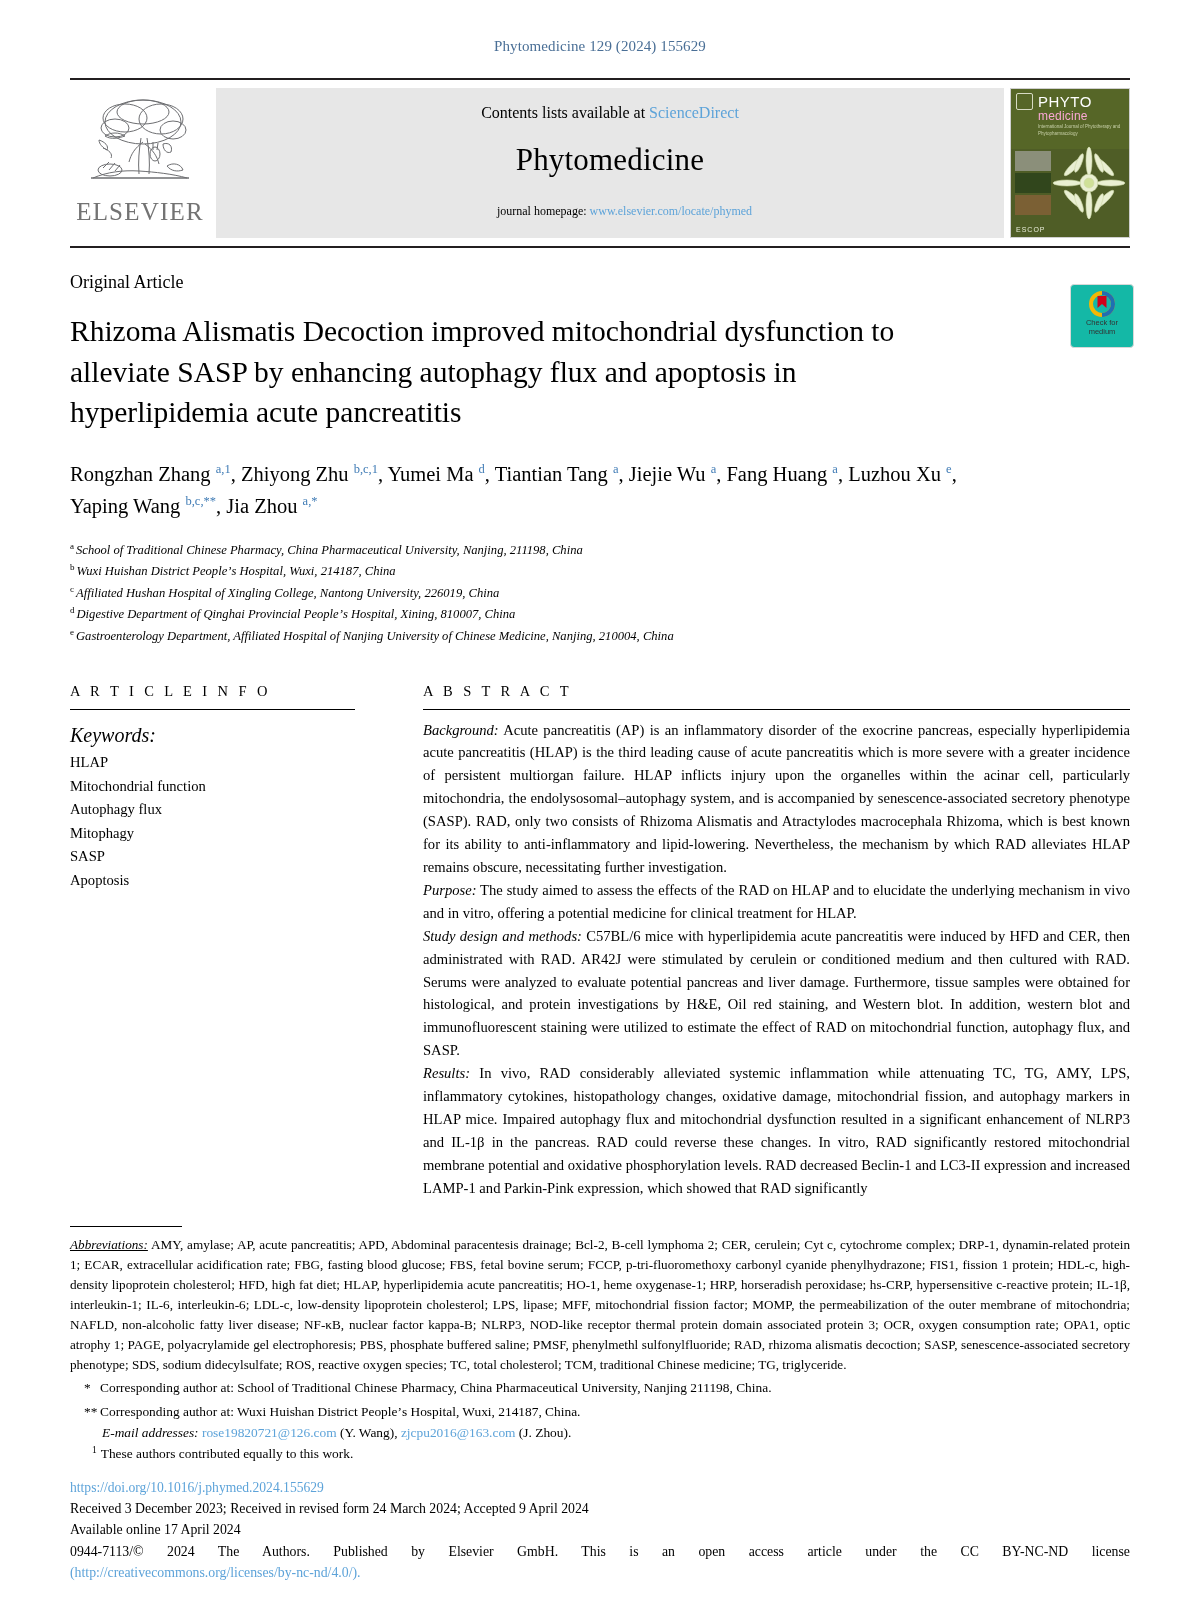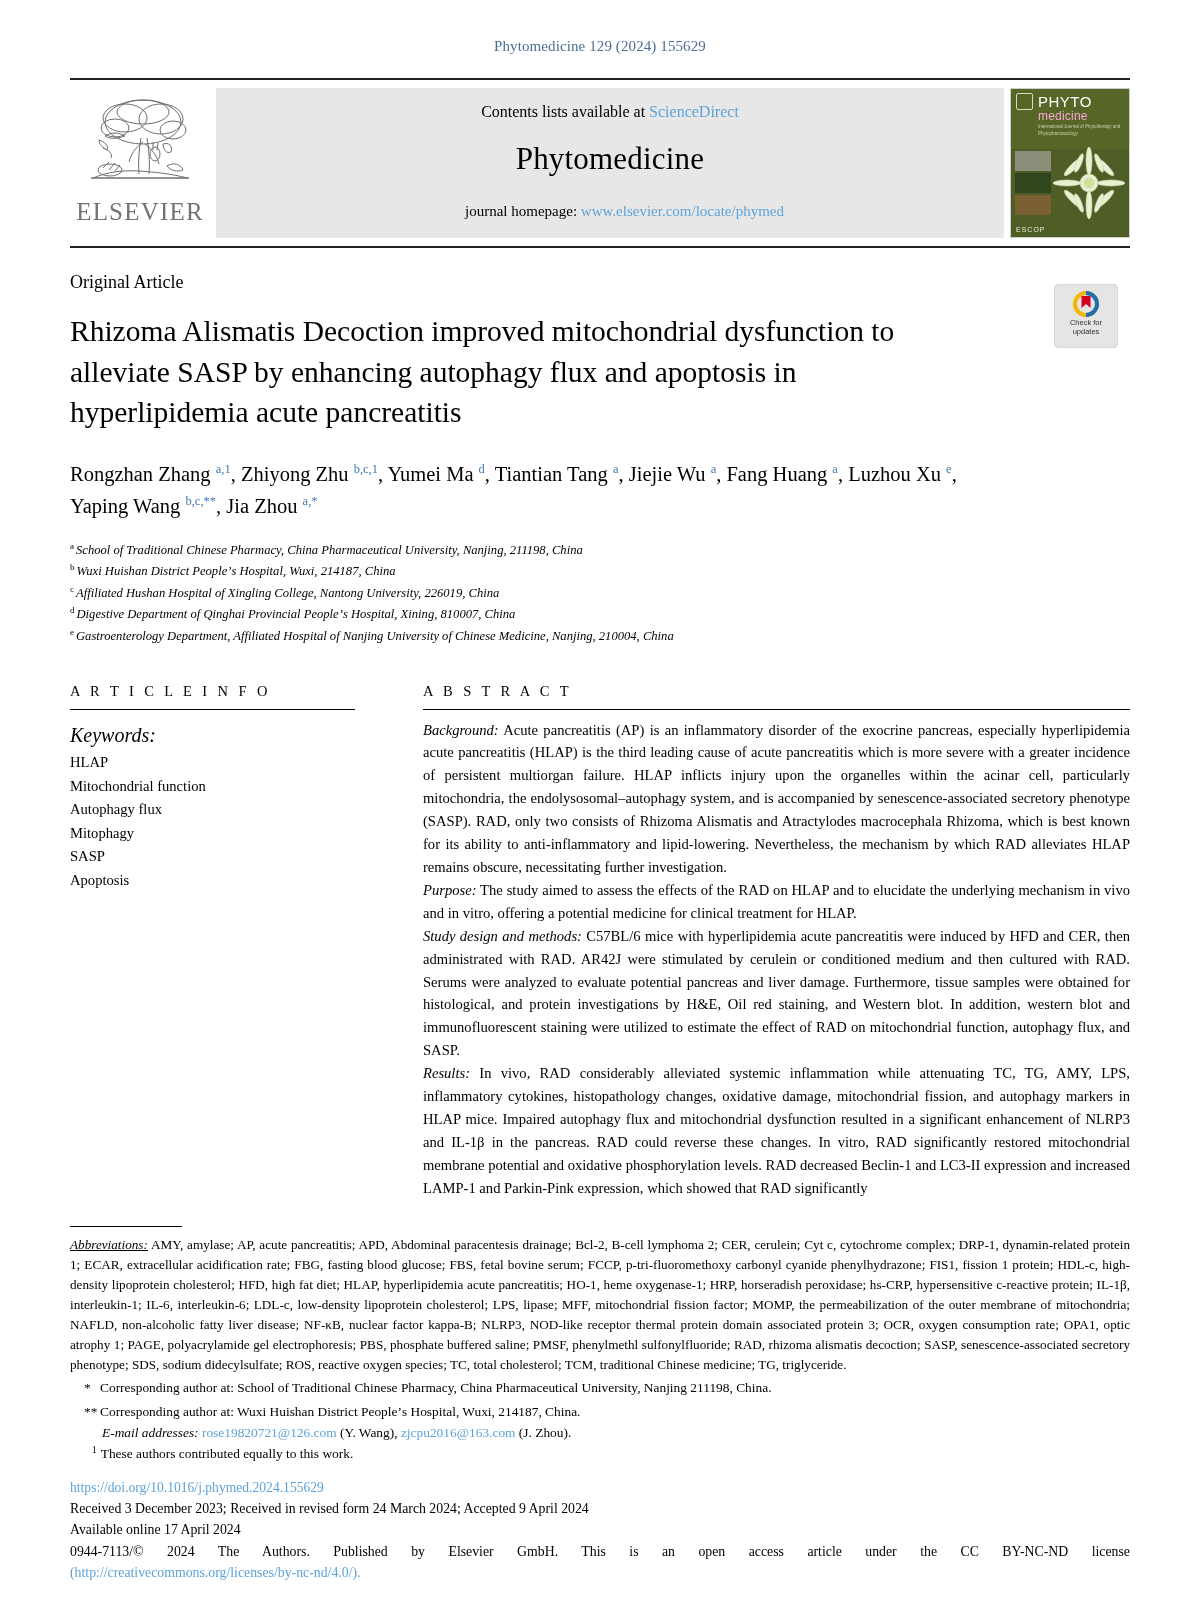--- a/index.html
+++ b/index.html
@@ -70,21 +70,21 @@
     justify-content: center;
     padding: 6px 0 10px;
   }
   .band-line1 { font-size: 16px; margin-bottom: 20px; }
   .band-link { color: #5da3d9; }
   .band-title {
     font-size: 31px;
     letter-spacing: .2px;
     margin-bottom: 26px;
   }
-  .band-line3 { font-size: 15px; margin-left: 29px; }
+  .band-line3 { font-size: 12px; margin-left: 29px; }
 
   .cover-thumb {
     flex: 0 0 118px;
     width: 118px;
     height: 148px;
     border: 1px solid #cfcfcf;
     background: #4f5d26;
     position: relative;
     overflow: hidden;
   }
@@ -140,25 +140,25 @@
   }
   .title {
     font-size: 29.5px;
     line-height: 1.38;
     margin-top: 18px;
     font-weight: 400;
     max-width: 880px;
   }
   .checkmark-badge {
     position: absolute;
-    right: 82px;
+    right: 66px;
     top: 284px;
     width: 62px;
     height: 62px;
-    background: #e5e5e5;
+    background: #14b8a6;
     border: 1px solid #d8d8d8;
     border-radius: 4px;
     text-align: center;
   }
   .badge-ring {
     width: 26px; height: 26px; margin: 6px auto 1px;
     position: relative;
   }
   .badge-label {
     font-family: "Liberation Sans", sans-serif;
@@ -344,21 +344,21 @@
 
   <div class="checkmark-badge">
     <div class="badge-ring">
       <svg viewBox="0 0 26 26" width="26" height="26">
         <circle cx="13" cy="13" r="11" fill="none" stroke="#f2b705" stroke-width="4"></circle>
         <path d="M13 2 A11 11 0 0 1 13 24" fill="none" stroke="#1f6fb2" stroke-width="4"></path>
         <path d="M8.5 5 h9 v12 l-4.5 -4 l-4.5 4 Z" fill="#d0021b"></path>
       </svg>
     </div>
     <div class="badge-label">Check for</div>
-    <div class="badge-label">updates</div>
+    <div class="badge-label">medium</div>
   </div>
 
   <div class="article-type">Original Article</div>
   <div class="title">Rhizoma Alismatis Decoction improved mitochondrial dysfunction to alleviate SASP by enhancing autophagy flux and apoptosis in hyperlipidemia acute pancreatitis</div>
 
   <div class="authors"><span>Rongzhan Zhang </span><span class="sup">a,1</span><span>, </span><span>Zhiyong Zhu </span><span class="sup">b,c,1</span><span>, </span><span>Yumei Ma </span><span class="sup">d</span><span>, </span><span>Tiantian Tang </span><span class="sup">a</span><span>, </span><span>Jiejie Wu </span><span class="sup">a</span><span>, </span><span>Fang Huang </span><span class="sup">a</span><span>, </span><span>Luzhou Xu </span><span class="sup">e</span><span>, </span><span>Yaping Wang </span><span class="sup">b,c,**</span><span>, </span><span>Jia Zhou </span><span class="sup">a,*</span></div>
 
   <div class="affiliations">
       <div><span class="aff-mark">a</span><span>School of Traditional Chinese Pharmacy, China Pharmaceutical University, Nanjing, 211198, China</span></div>
       <div><span class="aff-mark">b</span><span>Wuxi Huishan District Peopleʼs Hospital, Wuxi, 214187, China</span></div>

